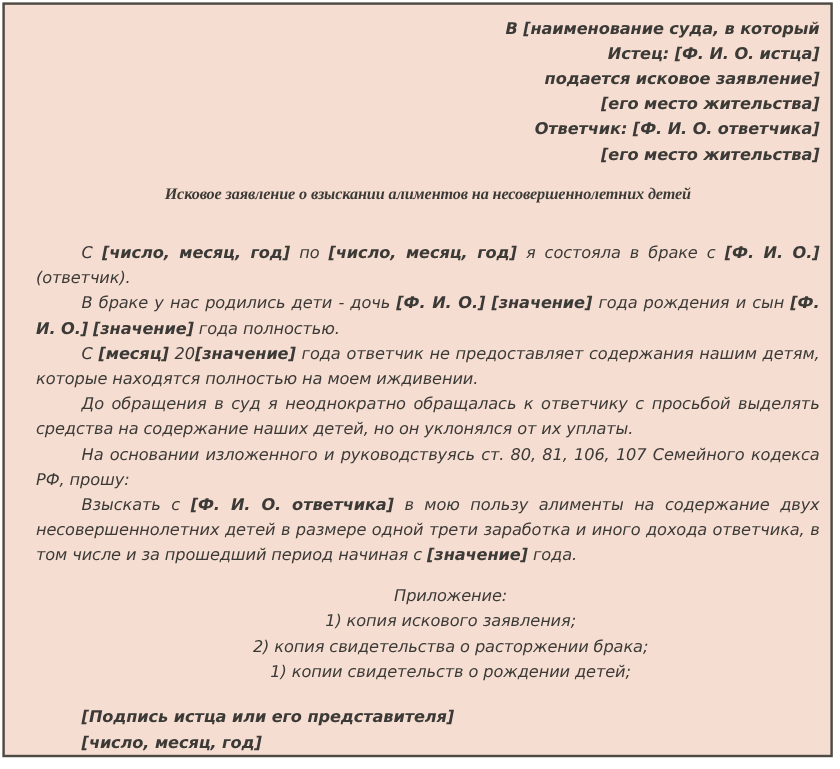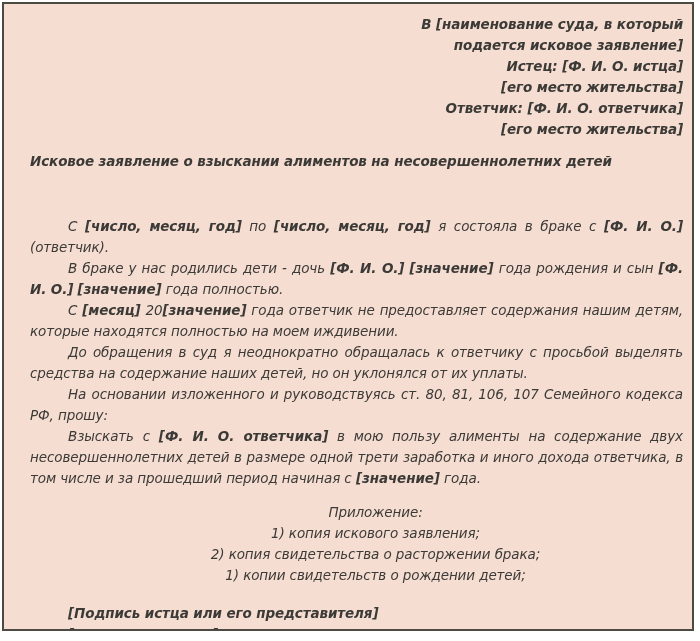--- a/index.html
+++ b/index.html
@@ -29,43 +29,44 @@
     letter-spacing:-0.1px;
     padding:10px 9px 0 26px;
     overflow:hidden;
   }
   .header-block{
     text-align:right;
     font-weight:bold;
   }
   .header-block > div{ white-space:nowrap; }
   .title{
-    text-align:left;
+    text-align:center;
     font-weight:bold;
-    margin:11px 0 44px 0;
+    margin:11px 0 29px 0;
+    font-family:Liberation Serif, serif;
   }
   .body-text p{
     margin:0;
     text-align:justify;
     text-indent:38px;
   }
   .ph{ font-weight:bold; }
   .attachments{ margin-top:13px; padding-left:38px; }
   .attachments > div{ text-align:center; }
   .signature{ margin-top:17px; padding-left:38px; font-weight:bold; }
 </style>
 </head>
 <body>
 
 <div class="doc">
 
   <div class="header-block">
     <div>В [наименование суда, в который</div>
+    <div>Истец: [Ф. И. О. истца]</div>
     <div>подается исковое заявление]</div>
-    <div>Истец: [Ф. И. О. истца]</div>
     <div>[его место жительства]</div>
     <div>Ответчик: [Ф. И. О. ответчика]</div>
     <div>[его место жительства]</div>
   </div>
 
   <div class="title">Исковое заявление о взыскании алиментов на несовершеннолетних детей</div>
 
   <div class="body-text">
     <p><span>С </span><span class="ph">[число, месяц, год]</span><span> по </span><span class="ph">[число, месяц, год]</span><span> я состояла в браке с </span><span class="ph">[Ф. И. О.]</span><span> (ответчик).</span></p>
     <p><span>В браке у нас родились дети - дочь </span><span class="ph">[Ф. И. О.]</span><span> </span><span class="ph">[значение]</span><span> года рождения и сын </span><span class="ph">[Ф. И. О.]</span><span> </span><span class="ph">[значение]</span><span> года полностью.</span></p>

